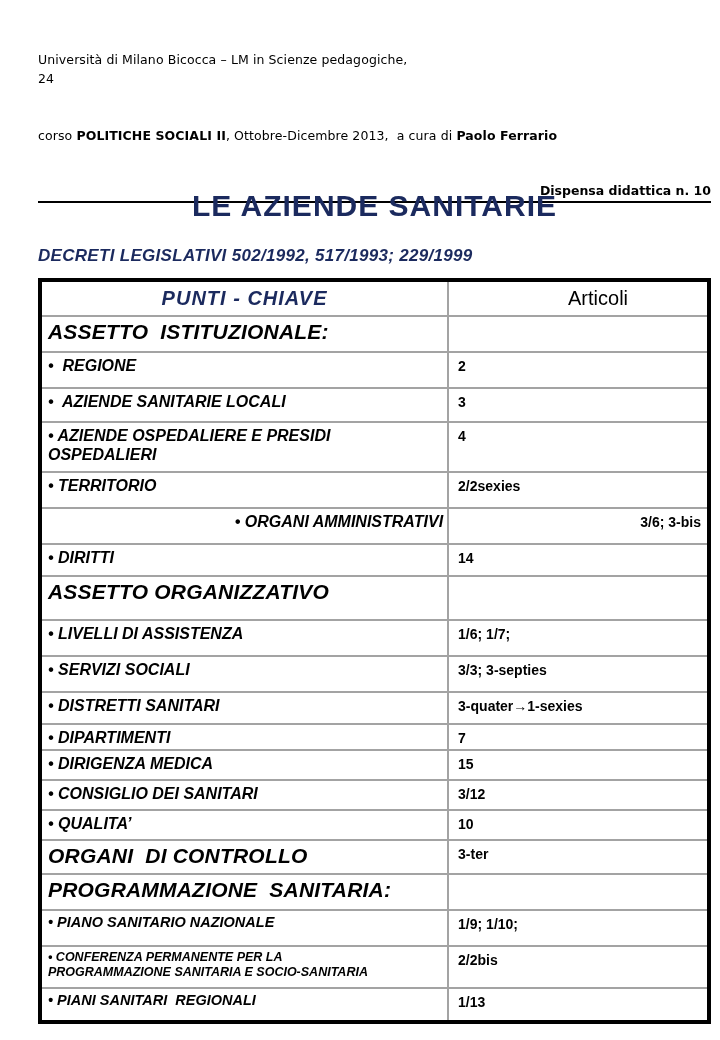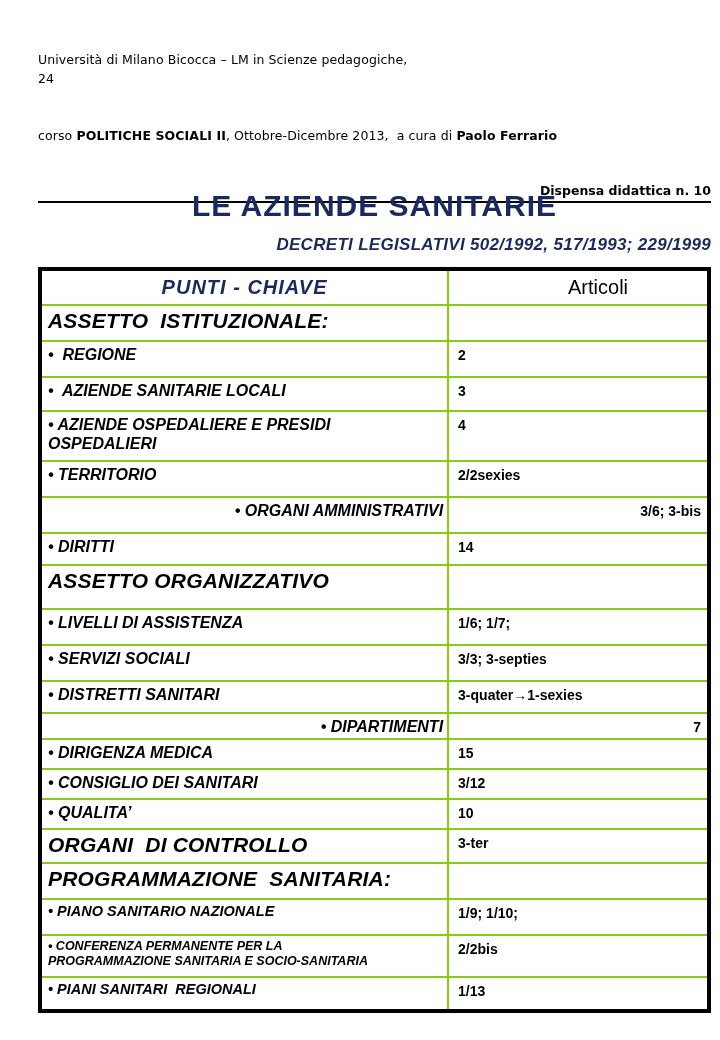--- a/index.html
+++ b/index.html
@@ -30,32 +30,32 @@
   .rule { border-top: 2px solid #000; margin-top: 3px; }
 
   .main-title {
     position: relative; z-index: 1;
     margin-top: -14px; line-height: 34px;
     text-align: center;
     font-size: 30px; font-weight: bold; 
     color: var(--navy); letter-spacing: 1px;
   }
   .subtitle {
-    margin-top: 12px; text-align: right;
+    margin-top: 23px; text-align: left;
     font-size: 17px; font-weight: bold; font-style: italic;
     color: var(--navy); letter-spacing: 0.3px;
   }
 
   
   .content-table {
     margin-top: 12px; width: 100%;
     border-collapse: collapse; table-layout: fixed;
     border: 4px solid #000;
   }
-  .content-table th, .content-table td { border: 2px solid #84cc16; }
+  .content-table th, .content-table td { border: 2px solid #a3a3a3; }
   .col-left { width: 61%; }
   .col-right { width: 39%; }
   .content-table thead tr { height: 36px; }
   .th-left {
     color: var(--navy); font-style: italic; font-weight: bold;
     font-size: 20px; letter-spacing: 1px; text-align: center;
   }
   .th-right { font-weight: normal; font-size: 20px; text-align: center; padding-left: 41px; }
 
   .cell-label {
@@ -144,21 +144,21 @@
           <td class="cell-article">1/6; 1/7;</td>
         </tr>
         <tr style="height: 36px;">
           <td class="cell-label bullet">• SERVIZI SOCIALI</td>
           <td class="cell-article">3/3; 3-septies</td>
         </tr>
         <tr style="height: 32px;">
           <td class="cell-label bullet">• DISTRETTI SANITARI</td>
           <td class="cell-article">3-quater→1-sexies</td>
         </tr>
-        <tr style="height: 20px; text-align: right;">
+        <tr style="height: 20px;">
           <td class="cell-label bullet">• DIPARTIMENTI</td>
           <td class="cell-article">7</td>
         </tr>
         <tr style="height: 30px;">
           <td class="cell-label bullet">• DIRIGENZA MEDICA</td>
           <td class="cell-article">15</td>
         </tr>
         <tr style="height: 30px;">
           <td class="cell-label bullet">• CONSIGLIO DEI SANITARI</td>
           <td class="cell-article">3/12</td>

